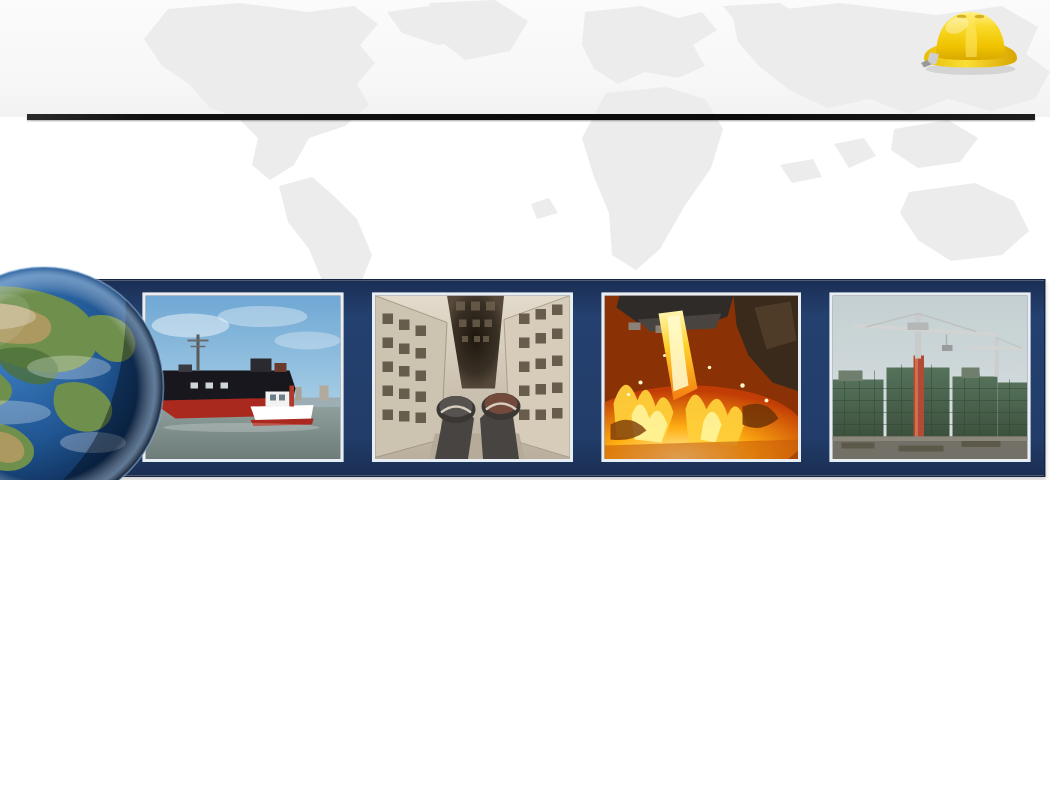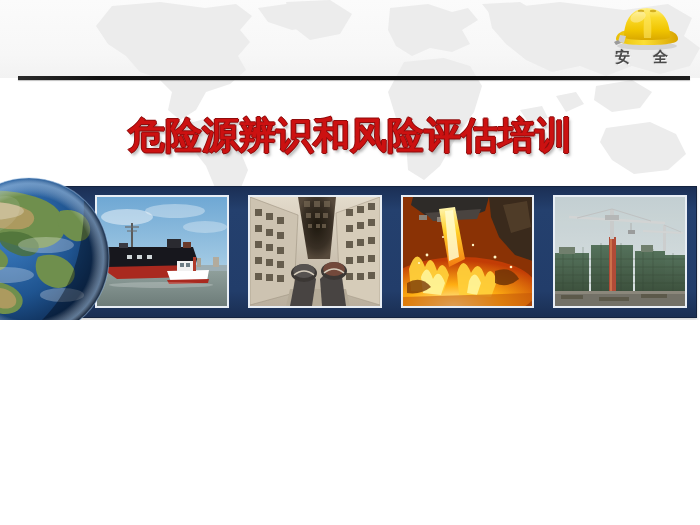--- a/index.html
+++ b/index.html
@@ -215,24 +215,22 @@
 
         <ellipse cx="31" cy="9" rx="3.2" ry="1.2" fill="#c79c04" opacity="0.75"></ellipse>
         <ellipse cx="43" cy="9" rx="3.2" ry="1.2" fill="#c79c04" opacity="0.75"></ellipse>
 
         <path d="M10 33 L8 40 L14 41 L16 34 Z" fill="#cfcfcf"></path>
         <path d="M8 38 L4 40 L6 43 L11 41 Z" fill="#9a9a9a"></path>
 
         <ellipse cx="28" cy="15" rx="8" ry="5" fill="#ffffff" opacity="0.35" transform="rotate(-22 28 15)"></ellipse>
       </svg>
     </div>
-    <div class="safety-text">安 全</div>
   </div>
 
-  <div class="title">危险源辨识和风险评估培训</div>
 
   <div class="photo-band">
     <div class="photo-strip">
 
       <div class="photo">
         <div class="inner">
           <svg width="130" height="109" viewBox="0 0 130 109" xmlns="http://www.w3.org/2000/svg">
             <defs>
               <linearGradient id="sky1" x1="0" y1="0" x2="0" y2="1">
                 <stop offset="0%" stop-color="#6fa8d4"></stop>

